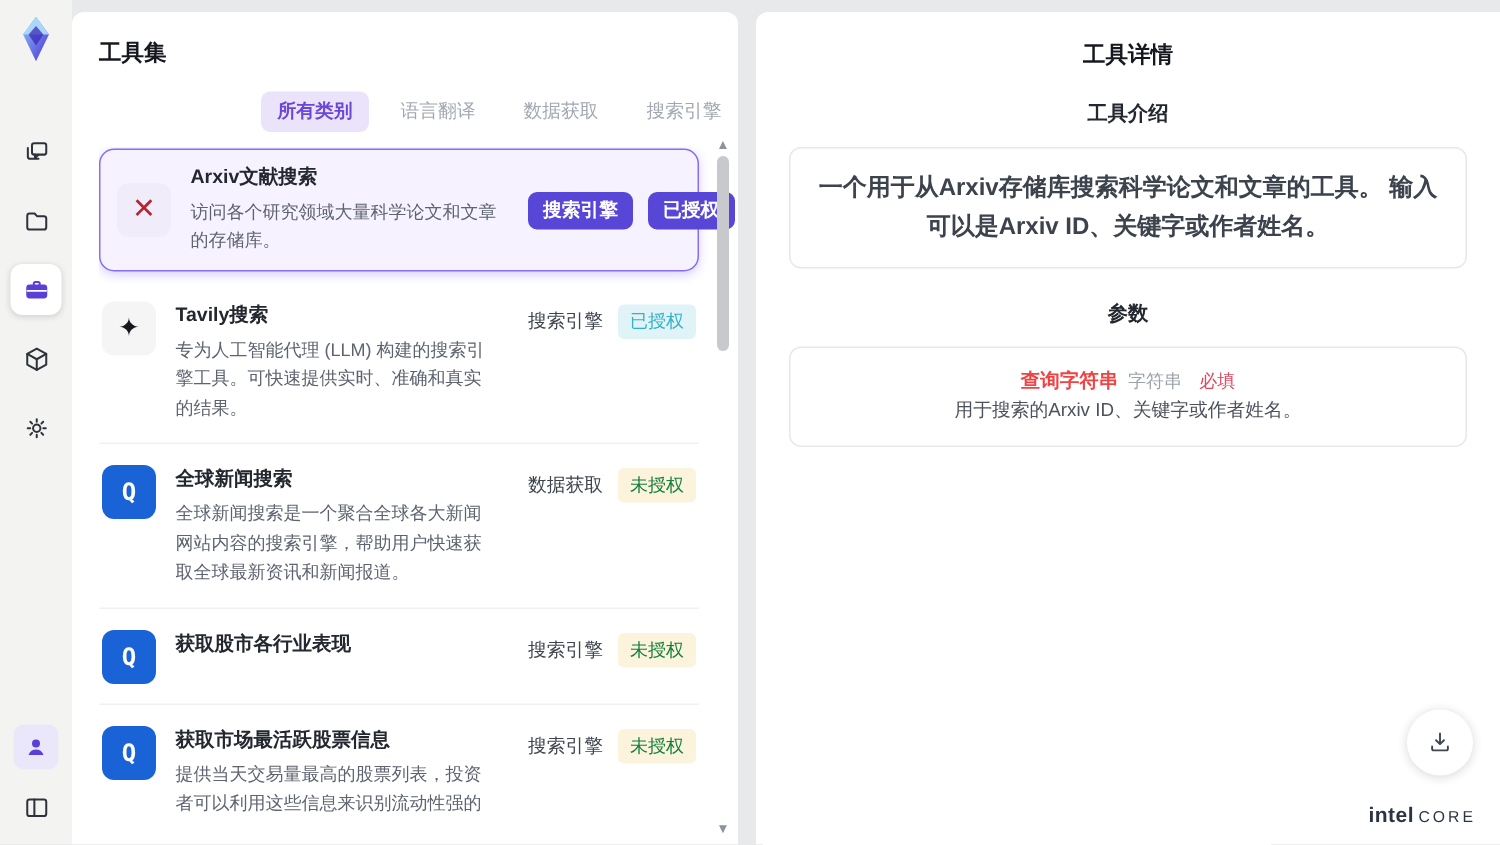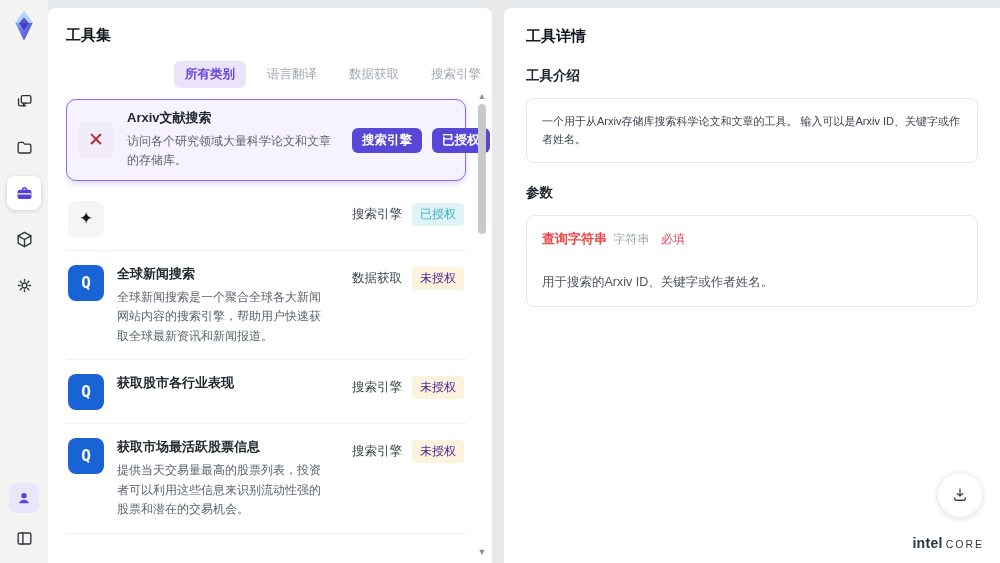--- a/index.html
+++ b/index.html
@@ -16,21 +16,21 @@
   .nav-btn.active { background:#ffffff; box-shadow:0 1px 4px rgba(0,0,0,.14); }
   .nav-btn.active svg { stroke:#5a3fd8; }
   .sidebar-bottom { position:absolute; bottom:8px; display:flex; flex-direction:column; gap:8px; align-items:center; }
   .avatar-btn { width:30px; height:30px; border-radius:7px; background:#ebe7fa; display:flex; align-items:center; justify-content:center; cursor:pointer; }
   .avatar-btn svg { width:16px; height:16px; fill:#5a3fd8; }
   .panel-toggle svg { width:19px; height:19px; stroke:#2e323a; fill:none; stroke-width:1.7; }
 
   
   .main { flex:1; display:flex; gap:12px; padding-top:8px; min-width:0; }
   .panel-left { width:444px; flex-shrink:0; background:#fff; border-radius:8px 8px 0 0; display:flex; flex-direction:column; overflow:hidden; position:relative; padding:18px 0 16px 18px; }
-  .panel-right { flex:1; background:#fff; border-radius:8px 0 0 0; position:relative; padding:19px 22px; }
+  .panel-right { flex:1; background:#fff; border-radius:8px 0 0 0; position:relative; padding:19px 22px;text-align:center; }
 
   
   .panel-title { font-size:15px; font-weight:bold; color:#15181e; }
   .tabs { display:flex; gap:10px; margin:16px 0 10px;justify-content:flex-end; }
   .tab { font-size:12.5px; color:#a2a8b2; padding:5px 11px; border-radius:6px; cursor:pointer; white-space:nowrap; }
   .tab.active { background:#ebe3fa; color:#6a46d9; font-weight:bold; }
 
   .list { flex:1; overflow:hidden; padding-right:26px; position:relative; }
   .card { display:flex; gap:13px; padding:14px 2px 13px; border-bottom:1px solid #f0f1f3; cursor:pointer; }
   .card.selected { border:1px solid #8a6cf0; background:#f7f2ff; border-radius:10px; box-shadow:0 2px 7px rgba(118,88,238,.28); padding:9px 11px; align-items:center; margin:1px 0 6px; }
@@ -38,38 +38,38 @@
   .icon-arxiv { background:#f1ecf9; color:#b3252f; font-weight:bold; }
   .icon-tavily { background:#f5f5f6; color:#17181c; font-size:17px; }
   .icon-q { background:#1a63d6; color:#fff; font-weight:bold; font-size:16px; font-family:"DejaVu Sans Mono",monospace; }
   .card-body { width:212px; flex-shrink:0; }
   .card-title { font-size:13px; font-weight:bold; color:#23272f; margin-bottom:5px; }
   .card-desc { font-size:12px; color:#5d6470; line-height:1.62; }
   .card-meta { margin-left:auto; display:flex; gap:10px; align-items:flex-start; padding-top:2px; }
   .cat-text { font-size:12.5px; color:#3f454f; padding-top:3px; white-space:nowrap; }
   .badge { font-size:12px; padding:3px 8px; border-radius:4px; white-space:nowrap; }
   .badge-cyan { background:#e0f4f8; color:#35b1c6; }
-  .badge-yellow { background:#fcf3dc; color:#4c1d95;text-align:right; }
+  .badge-yellow { background:#fcf3dc; color:#15803d;text-align:right; }
   .badge-purple { background:#5847d6; color:#fff; border-radius:6px; padding:4px 10px; font-size:12.5px; font-weight:bold; }
 
   
   .scrollbar { position:absolute; right:4px; top:84px; bottom:6px; width:12px; display:flex; flex-direction:column; align-items:center; }
   .sb-arrow { color:#8d939b; font-size:9px; line-height:9px; cursor:pointer; }
   .sb-thumb { width:8px; height:130px; border-radius:4px; background:#c7c9cc; margin-top:3px; cursor:grab; }
   .sb-track { flex:1; }
 
   
   .detail-title { font-size:15px; font-weight:bold; color:#15181e; }
   .section-h { font-size:13.5px; font-weight:bold; color:#23272f; margin:21px 0 13px;font-family:Liberation Mono, monospace; }
-  .info-box { border:1px solid #e7e8ea; border-radius:8px; padding:14px 15px; font-size:11px; color:#3c434d; line-height:1.6; }
+  .info-box { border:1px solid #e7e8ea; border-radius:8px; padding:14px 15px; font-size:16px; color:#3c434d; line-height:1.6;font-weight:bold; }
   .param-box { border:1px solid #e7e8ea; border-radius:8px; padding:13px 15px 15px; }
   .param-name { font-size:13px; font-weight:bold; color:#ef4444; }
   .param-type { font-size:12px; color:#9aa1ab; margin-left:2px; }
   .param-req { font-size:12px; color:#e6475d; margin-left:7px; }
-  .param-desc { font-size:12.5px; color:#4c525c; margin-top:26px; }
+  .param-desc { font-size:12.5px; color:#4c525c; margin-top:2px; }
 
   .fab { position:absolute; right:18px; bottom:46px; width:44px; height:44px; border-radius:50%; background:#fff; box-shadow:0 1px 7px rgba(0,0,0,.16); display:flex; align-items:center; justify-content:center; cursor:pointer; }
   .fab svg { width:18px; height:18px; stroke:#41464e; fill:none; stroke-width:1.7; stroke-linecap:round; stroke-linejoin:round; }
   .brand { position:absolute; right:16px; bottom:12px; color:#2b3440; display:flex; align-items:baseline; gap:3px; }
   .brand .b1 { font-size:14px; font-weight:bold; letter-spacing:.3px;margin-top:23px; }
   .brand .b2 { font-size:10.5px; letter-spacing:2px; font-weight:400; }
 </style>
 </head>
 <body>
 
@@ -159,20 +159,24 @@
             <div class="card-desc">访问各个研究领域大量科学论文和文章的存储库。</div>
           </div>
           <div class="card-meta">
             <span class="badge badge-purple">搜索引擎</span>
             <span class="badge badge-purple">已授权</span>
           </div>
         </div>
 
         <div class="card">
           <div class="tool-icon icon-tavily">✦</div>
+          <div class="card-body">
+            <div class="card-title">Tavily搜索</div>
+            <div class="card-desc">专为人工智能代理 (LLM) 构建的搜索引擎工具。可快速提供实时、准确和真实的结果。</div>
+          </div>
           <div class="card-meta">
             <span class="cat-text">搜索引擎</span>
             <span class="badge badge-cyan">已授权</span>
           </div>
         </div>
 
         <div class="card">
           <div class="tool-icon icon-q">Q</div>
           <div class="card-body">
             <div class="card-title">全球新闻搜索</div>

